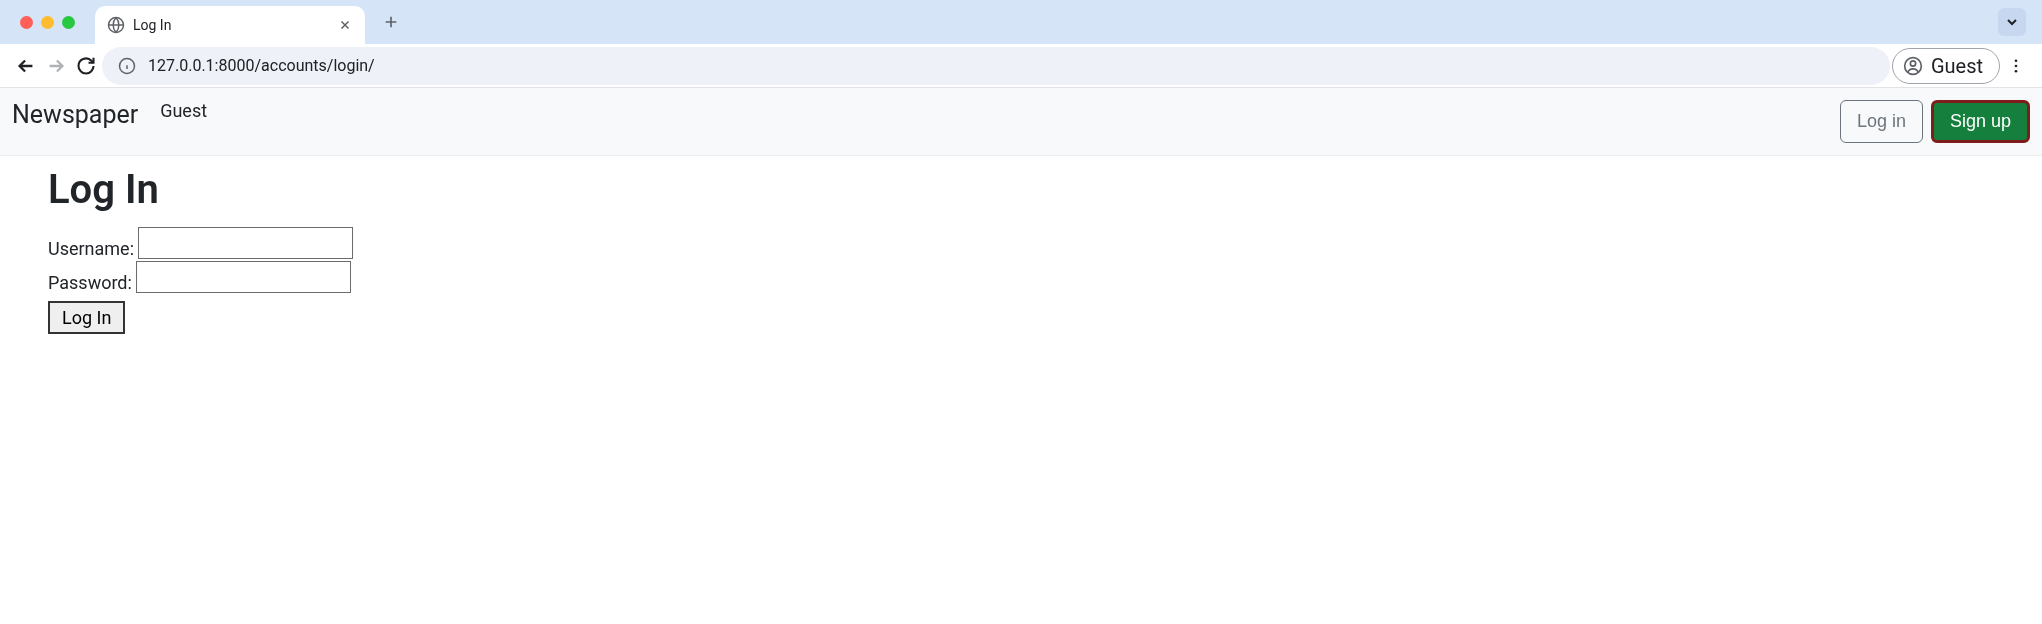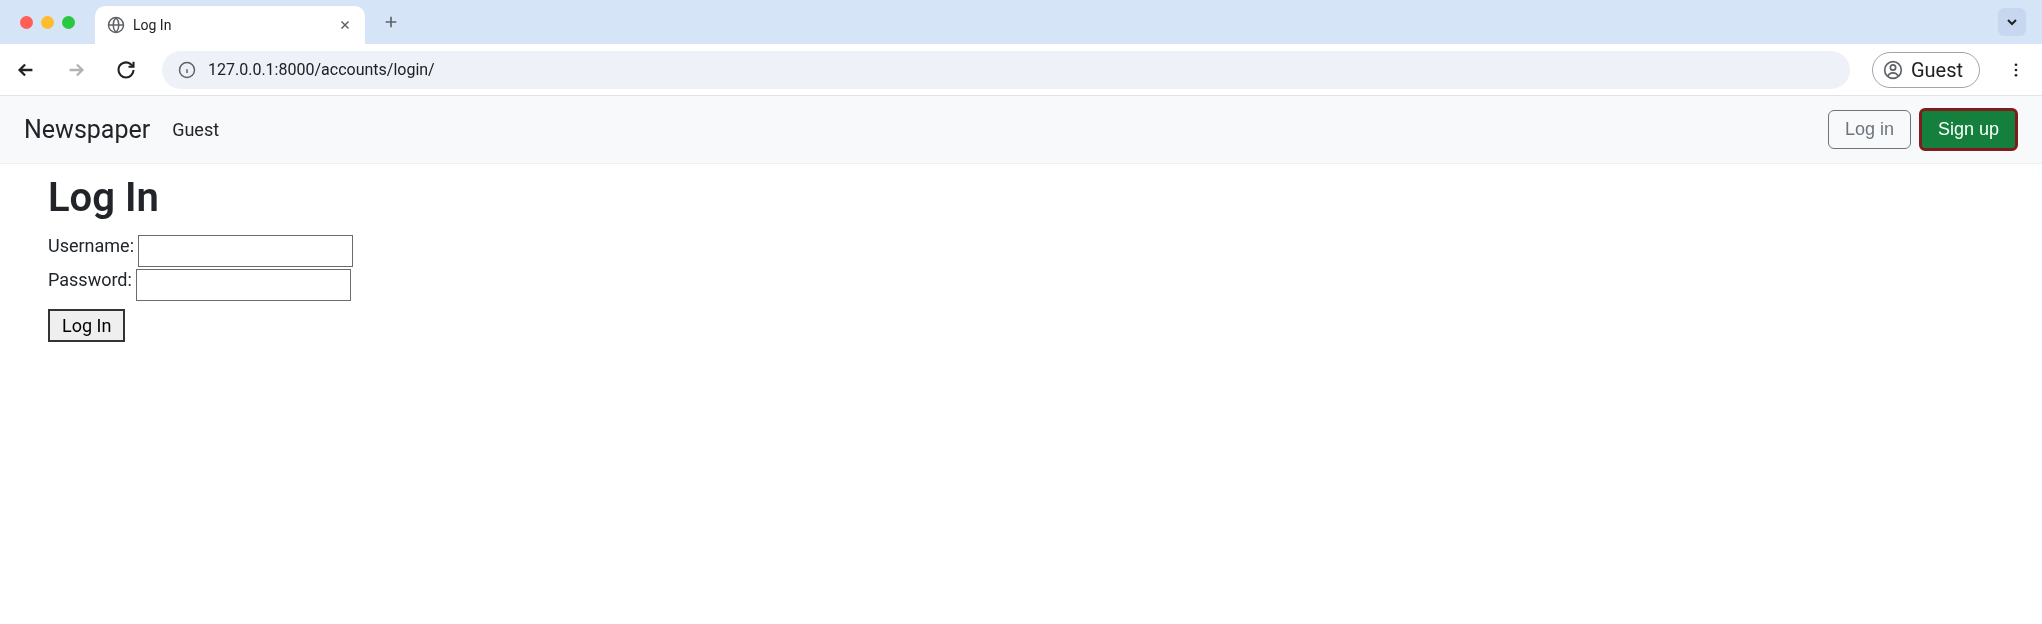--- a/index.html
+++ b/index.html
@@ -104,23 +104,23 @@
       background: #c6d7ef;
       border-radius: 6px;
       margin-right: 4px;
       cursor: pointer;
     }
     
     .toolbar {
       display: flex;
       align-items: center;
       background: #fff;
-      height: 52px;
+      height: 44px;
       padding: 0 12px;
-      gap: 22px;
+      gap: 2px;
       border-bottom: 1px solid #e1e3e6;
     }
     
     .nav-btn {
       width: 28px;
       height: 28px;
       display: flex;
       align-items: center;
       justify-content: center;
       color: #202124;
@@ -183,23 +183,22 @@
       display: flex;
       align-items: center;
       justify-content: center;
       color: #202124;
       cursor: pointer;
     }
     
     
     .page-navbar {
       display: flex;
-      align-items: center;
       background: #f8f9fa;
-      padding: 12px 24px;
+      padding: 12px 12px;
       border-bottom: 1px solid rgba(0,0,0,0.04);
     }
     
     .navbar-brand {
       font-size: 25px;
       color: #212529;
       font-weight: 400;
       margin-right: 22px;
     }
     
@@ -241,21 +240,21 @@
     
     .page-heading {
       font-size: 40px;
       font-weight: 600;
       color: #212529;
       margin-bottom: 14px;
     }
     
     .form-row {
       display: flex;
-      align-items: flex-start;
+      align-items: flex-end;
       margin-bottom: 2px;
     }
     
     .form-label {
       font-size: 18px;
       color: #212529;
       margin-right: 4px;
     }
     
     .form-input {

